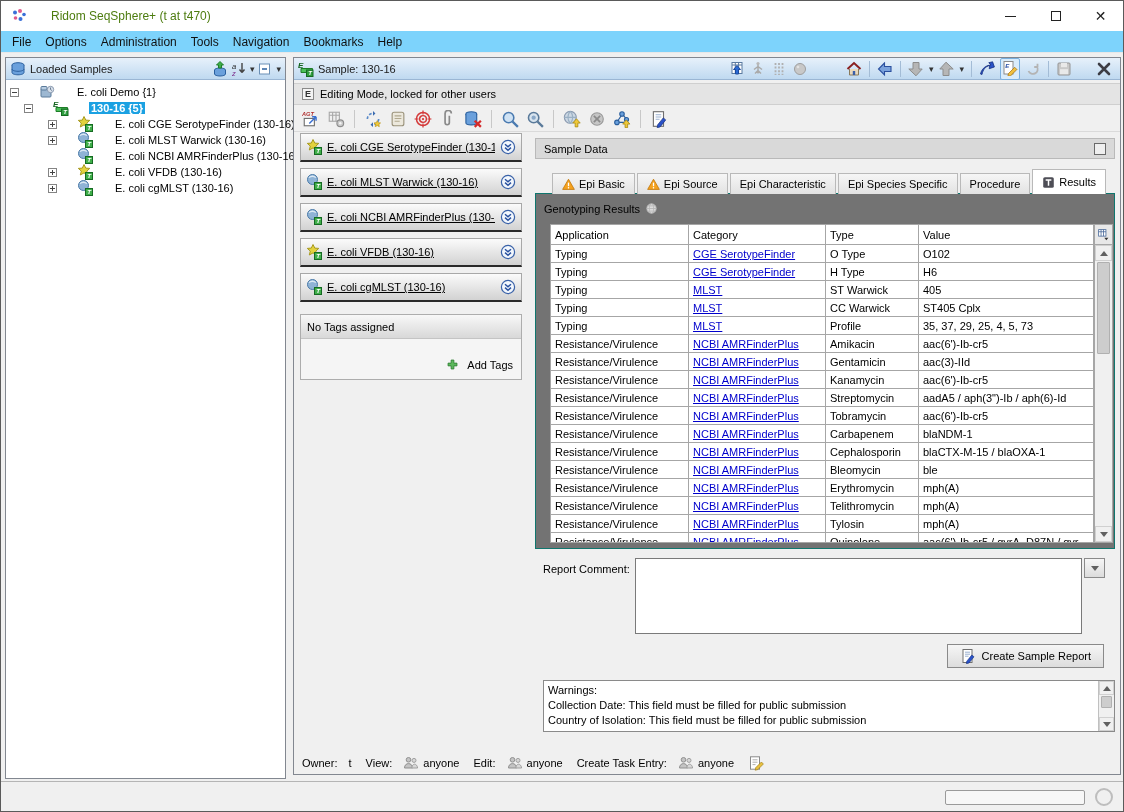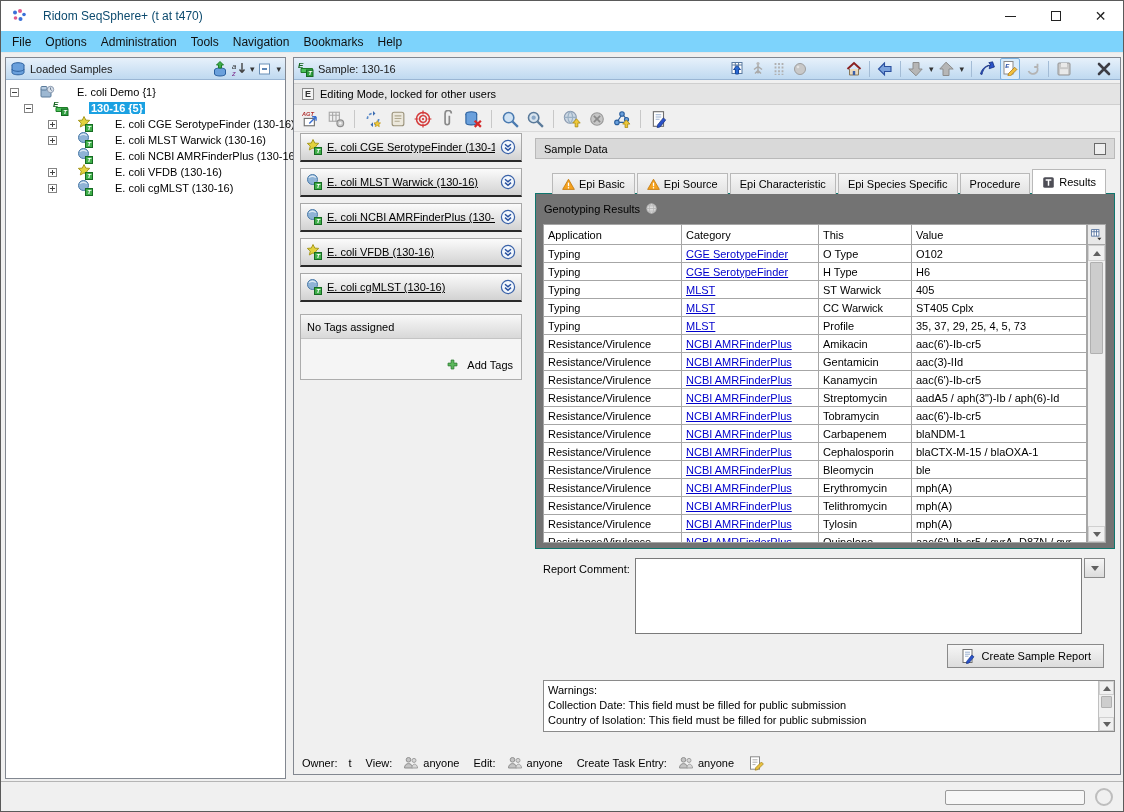--- a/index.html
+++ b/index.html
@@ -2,21 +2,21 @@
 <html><head>
 <meta charset="utf-8">
 <style>
   * { margin:0; padding:0; box-sizing:border-box; }
   html,body { width:1124px; height:812px; background:#fff; }
   body { font-family:"Liberation Sans", sans-serif; font-size:11px; color:#000; }
   .window { position:relative; width:1124px; height:812px; background:#f0f0f0; border:1px solid #5a5a5a; overflow:hidden; }
 
   
   .titlebar { position:absolute; left:0; top:0; width:100%; height:30px; background:#ffffff; display:flex; align-items:center; padding-left:10px; }
-  .titlebar .title { font-size:12px; margin-left:16px; color:#0c4a6e; }
+  .titlebar .title { font-size:12px; margin-left:24px; color:#4d7c0f; }
   .winbtns { margin-left:auto; display:flex; height:100%; }
   .winbtn { width:45px; height:100%; display:flex; align-items:center; justify-content:center; color:#222; }
   .glyph-min { width:11px; height:1px; background:#222; display:inline-block; }
   .glyph-max { width:10px; height:10px; border:1px solid #222; display:inline-block; }
   .glyph-close { font-size:14px; line-height:1; }
 
   
   .menubar { position:absolute; left:0; top:30px; width:100%; height:22px; background:#7dd3fc; display:flex; align-items:center; padding-left:4px; border-bottom:1px solid #e8e8e8; }
   .menu-item { font-size:12px; padding:2px 7px; color:#111; }
 
@@ -69,21 +69,21 @@
   .right-col { position:absolute; left:241px; top:80px; width:580px; height:600px; }
   .sd-title { height:21px; background:#d9d9d9; border:1px solid #b9b9b9; display:flex; align-items:center; padding:0 8px; }
   .sd-max { margin-left:auto; width:12px; height:12px; border:1px solid #6a6a6a; background:#efefef; }
   .tabs { position:absolute; left:17px; top:31px; height:25px; display:flex; align-items:flex-end; z-index:3; }
   .tab { height:21px; display:flex; align-items:center; gap:4px; padding:0 9px; background:linear-gradient(#f6f6f6,#e2e2e2); border:1px solid #b9b9b9; border-bottom:none; margin-right:2px; position:relative; font-size:11px; }
   .tab.active { height:25px; background:#fff; z-index:4; }
   .tabpane { position:absolute; left:0; top:55px; width:580px; height:356px; background:#737373; border:1px solid #0f766e; }
   .geno-row { position:absolute; left:8px; top:8px; display:flex; align-items:center; gap:5px; }
 
   
-  .rtable { position:absolute; left:7px; top:30px; width:563px; height:319px; border:1px solid #a6a6a6; background:#fff; overflow:hidden; }
+  .rtable { position:absolute; left:14px; top:30px; width:563px; height:319px; border:1px solid #a6a6a6; background:#fff; overflow:hidden; }
   .tgrid { width:543px; }
   .trow, .thead { display:grid; grid-template-columns:138px 137px 93px 175px; }
   .thead .tc { height:20px; border-bottom:1px solid #a6a6a6; }
   .tc { padding:2px 4px; border-right:1px solid #a6a6a6; height:18px; white-space:nowrap; overflow:hidden; display:flex; align-items:center; }
   .trow .tc { border-bottom:1px solid #a6a6a6; }
   .tc a { color:#0000cc; text-decoration:underline; }
   
   .tsb { position:absolute; right:0; top:0; width:18px; height:100%; border-left:1px solid #a6a6a6; background:#f0f0f0; }
   .tsb-corner { height:20px; border-bottom:1px solid #a6a6a6; background:#e8e8e8; display:flex; align-items:center; justify-content:center; }
   .sb-btn { height:16px; display:flex; align-items:center; justify-content:center; background:#f0f0f0; border:1px solid #d0d0d0; }
@@ -673,21 +673,21 @@
                 <path d="M2 8h12M3 4.8h10M3 11.2h10" stroke="#b4b4b4" fill="none"></path>
               </svg>
             </i>
         </div>
 
         <div class="rtable">
           <div class="tgrid">
             <div class="thead" id="thead">
                 <div class="tc">Application</div>
                 <div class="tc">Category</div>
-                <div class="tc">This</div>
+                <div class="tc">Type</div>
                 <div class="tc">Value</div>
               </div>
             <div id="tbody">
                 <div class="trow">
                   <div class="tc">Typing</div>
                   <div class="tc">
                     <a>CGE SerotypeFinder</a>
                   </div>
                   <div class="tc">O Type</div>
                   <div class="tc">O102</div>

